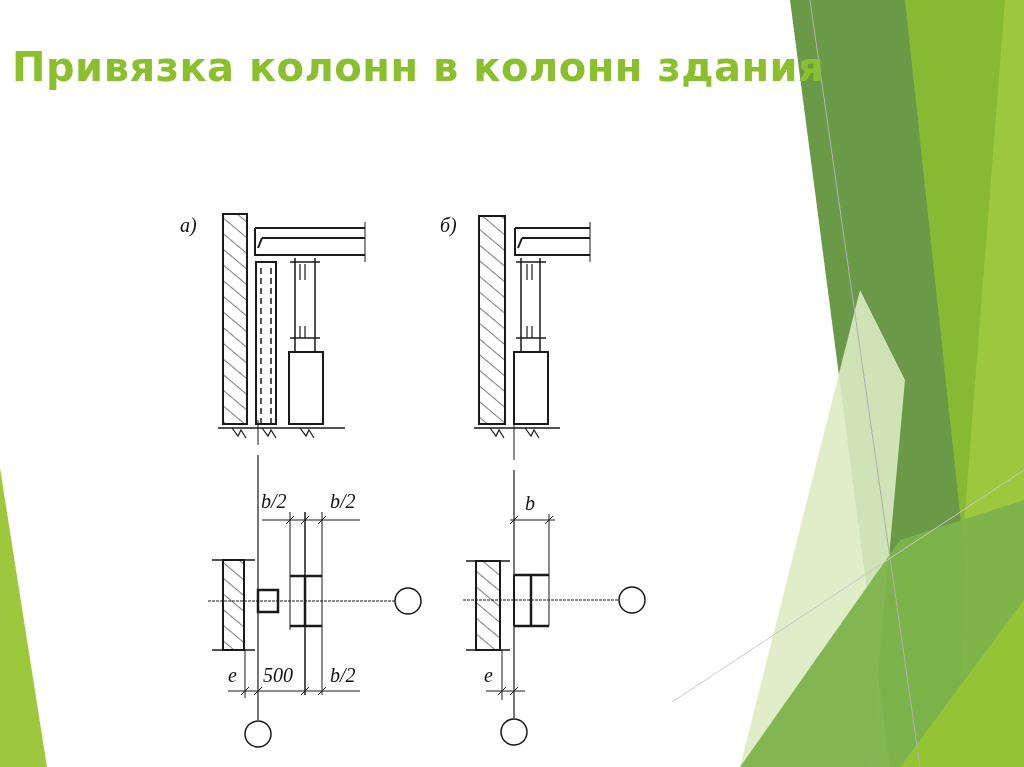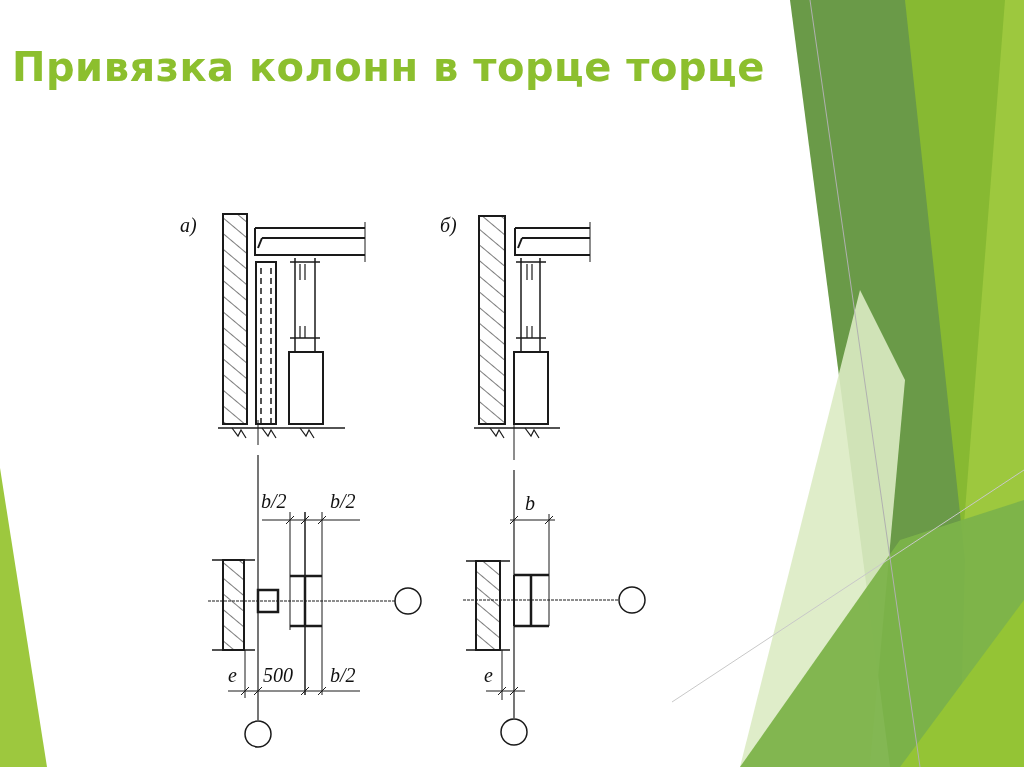--- a/index.html
+++ b/index.html
@@ -34,21 +34,21 @@
     <polygon points="905,0 1024,0 1024,767 965,767" fill="#9dc83e"></polygon>
     <polygon points="905,0 1005,0 945,767 905,767" fill="#86b832" opacity="0.95"></polygon>
     <polygon points="790,0 905,0 965,560 960,767 890,767" fill="#6a9a48"></polygon>
     <polygon points="860,290 905,380 870,767 740,767" fill="#dcebc3" opacity="0.9"></polygon>
     <polygon points="1024,500 1024,767 740,767 900,540" fill="#7cb34a" opacity="0.95"></polygon>
     <polygon points="1024,600 1024,767 900,767" fill="#94c435"></polygon>
     <line x1="810" y1="0" x2="920" y2="767" stroke="#b0b0b0" stroke-width="1"></line>
     <line x1="672" y1="702" x2="1024" y2="470" stroke="#c8c8c8" stroke-width="1"></line>
   </svg>
 
-  <div class="title">Привязка колонн в торце торце</div>
+  <div class="title">Привязка колонн в колонн здания</div>
 
   <svg class="drawing" width="1024" height="767" viewBox="0 0 1024 767">
     <defs>
       <pattern id="hatch" patternUnits="userSpaceOnUse" width="12" height="12" patternTransform="rotate(-50)">
         <line x1="0" y1="0" x2="0" y2="12" stroke="#222" stroke-width="1.2"></line>
       </pattern>
     </defs>
 
     <g stroke="#1a1a1a" fill="none" stroke-width="2">
       <text class="lbl" x="180" y="232" stroke="none">а)</text>

